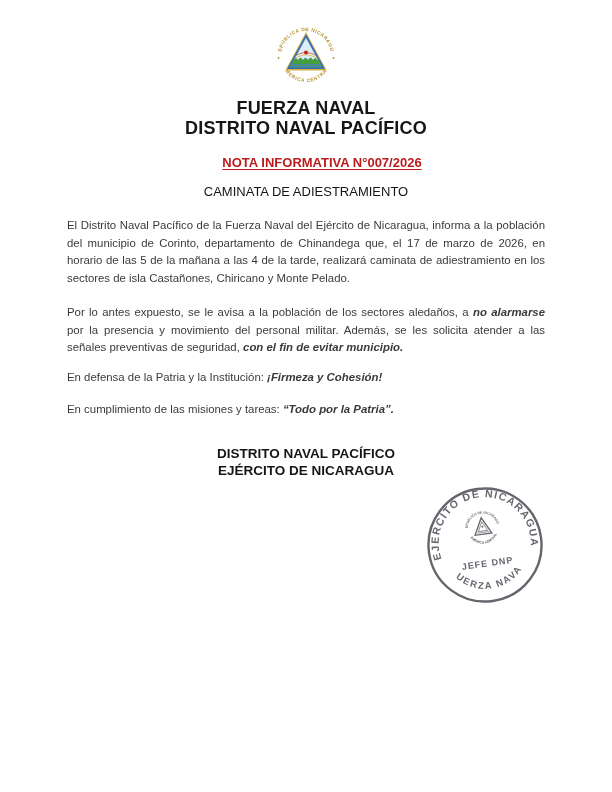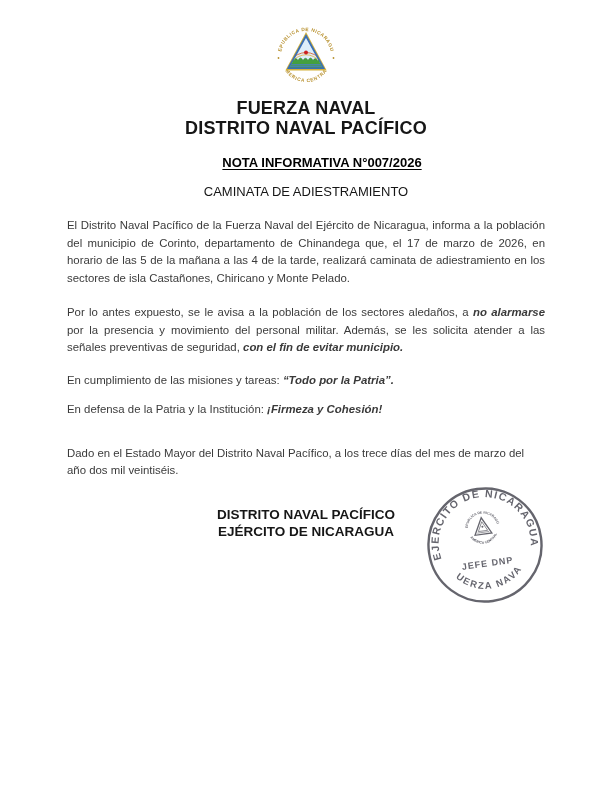--- a/index.html
+++ b/index.html
@@ -25,21 +25,21 @@
     line-height: 20px;
     font-weight: bold;
     color: #161616;
     letter-spacing: 0.2px;
   }
   .note-number {
     margin-top: 17px;
     text-align: center;
     font-size: 13px;
     font-weight: bold;
-    color: #000000;
+    color: #b91c1c;
     text-decoration: underline;
     text-underline-offset: 2px;
     padding-left: 32px;
   }
   .note-subject {
     margin-top: 14px;
     text-align: center;
     font-size: 13px;
     font-weight: normal;
     color: #161616;
@@ -121,25 +121,24 @@
   <div class="note-number">NOTA INFORMATIVA N°007/2026</div>
 
   <div class="note-subject">CAMINATA DE ADIESTRAMIENTO</div>
 
   <div class="body-col">
 
     <p class="para justify p1">El Distrito Naval Pacífico de la Fuerza Naval del Ejército de Nicaragua, informa a la población del municipio de Corinto, departamento de Chinandega que, el 17 de marzo de 2026, en horario de las 5 de la mañana a las 4 de la tarde, realizará caminata de adiestramiento en los sectores de isla Castañones, Chiricano y Monte Pelado.</p>
 
     <p class="para justify p2"><span>Por lo antes expuesto, se le avisa a la población de los sectores aledaños, a </span><span class="bi">no alarmarse</span><span> por la presencia y movimiento del personal militar. Además, se les solicita atender a las señales preventivas de seguridad, </span><span class="bi">con el fin de evitar municipio.</span></p>
 
+    <p class="para p4"><span>En defensa de la Patria y la Institución: </span><span class="bi">¡Firmeza y Cohesión!</span></p>
+
     <p class="para p3"><span>En cumplimiento de las misiones y tareas: </span><span class="bi">“Todo por la Patria”.</span></p>
 
-    <p class="para p4"><span>En defensa de la Patria y la Institución: </span><span class="bi">¡Firmeza y Cohesión!</span></p>
-
-    <p class="para p5">Dado en el Estado Mayor del Distrito Naval Pacífico, a los trece días del mes de marzo del año dos mil veintiséis.</p>
 
   </div>
 
   <div class="signature-block">
     <div>DISTRITO NAVAL PACÍFICO</div>
     <div>EJÉRCITO DE NICARAGUA</div>
   </div>
 
   <svg class="stamp" viewBox="0 0 122 122">
     <defs>

